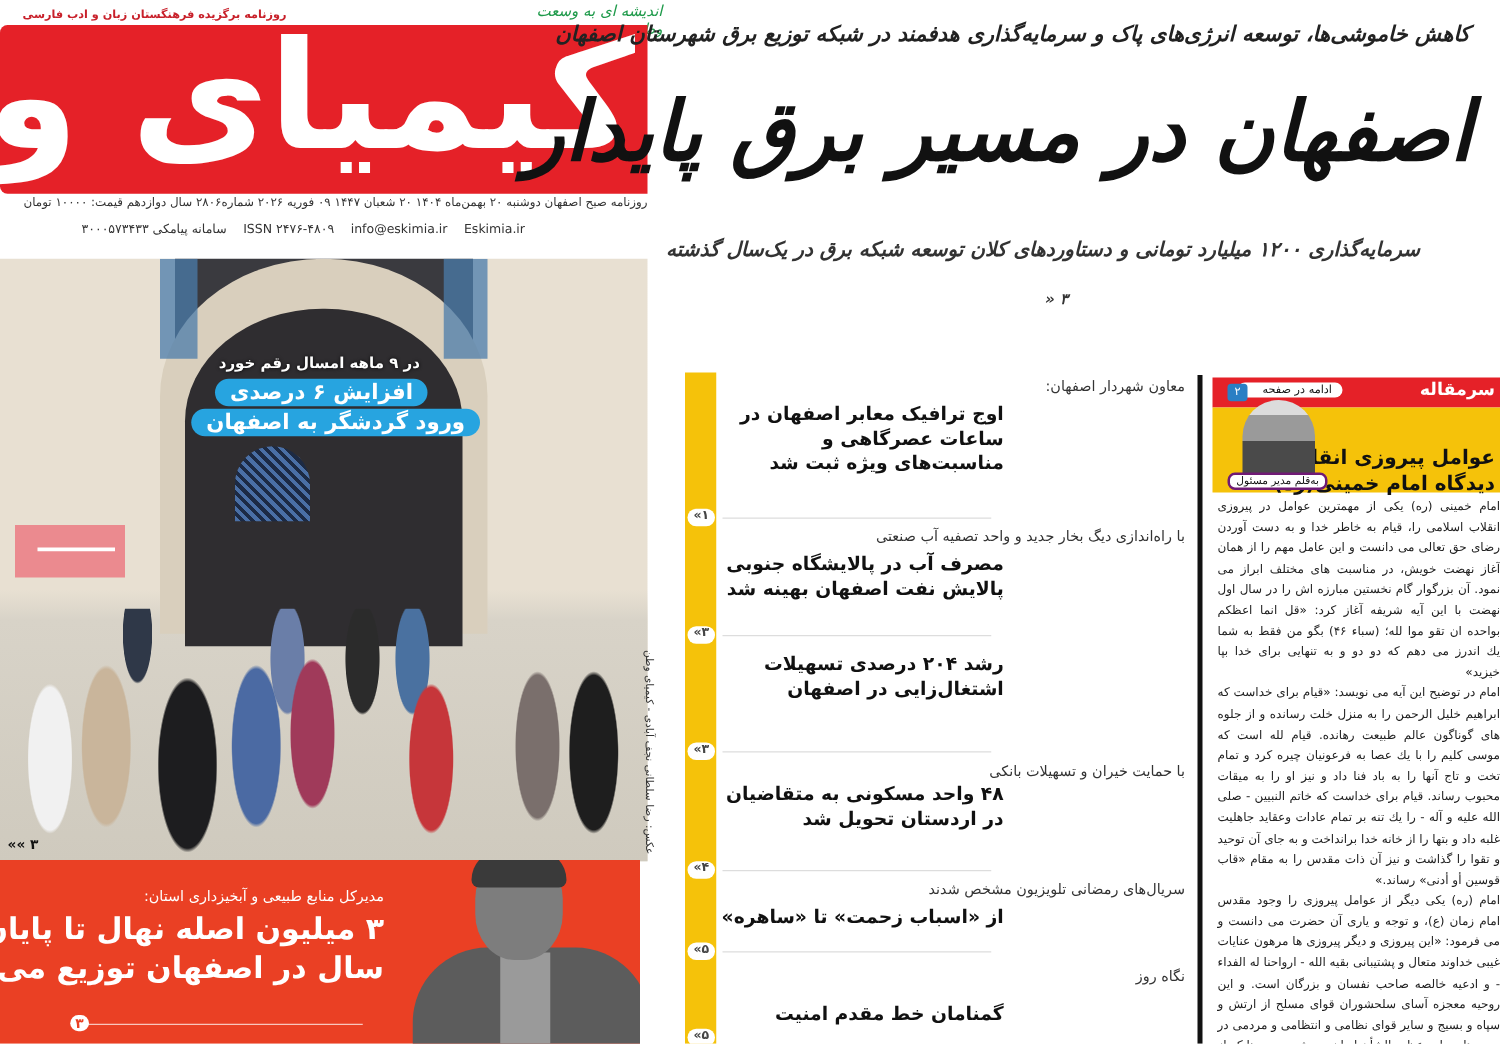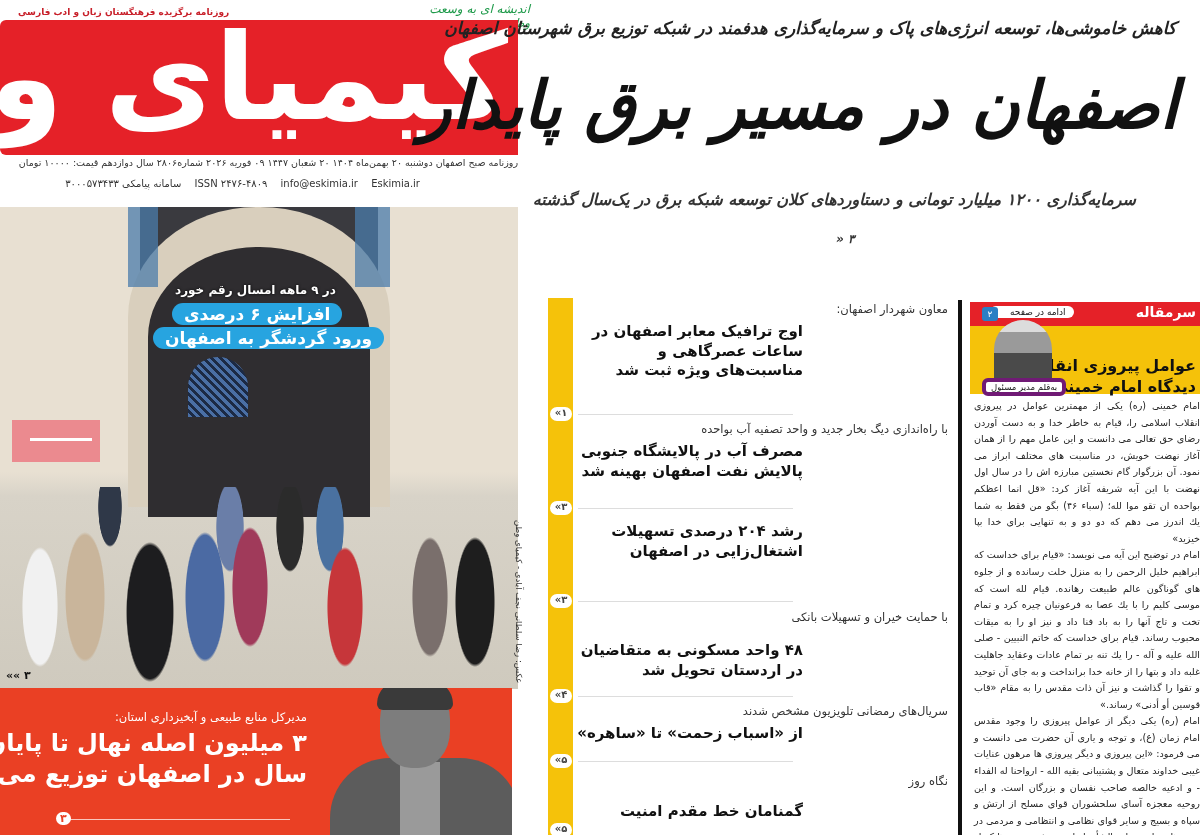--- a/index.html
+++ b/index.html
@@ -81,21 +81,21 @@
 
   
   .editorial { position: absolute; left: 958px; top: 300px; width: 242px; height: 535px; border-left: 4px solid #111; }
   .ed-head { position: absolute; left: 8px; top: 2px; width: 234px; height: 24px; background: #e52128; }
   .ed-label { position: absolute; right: 8px; top: 2px; font-size: 14px; font-weight: bold; color: #fff; }
   .ed-cont { position: absolute; left: 20px; top: 4px; font-size: 9px; color: #111; background: #fff; border-radius: 10px; padding: 1px 8px 1px 20px; }
   .ed-cont-arrow { position: absolute; left: 12px; top: 5px; width: 16px; height: 14px; background: #2a7fc4; border-radius: 3px; color: #fff; font-size: 9px; text-align: center; line-height: 14px; }
   .ed-yellow { position: absolute; left: 8px; top: 26px; width: 234px; height: 68px; background: #f5c20a; }
   .ed-title { position: absolute; right: 8px; top: 30px; font-size: 16px; font-weight: bold; color: #111; line-height: 1.3; text-align: right; white-space: nowrap; }
   .ed-photo { position: absolute; left: 32px; top: 20px; width: 58px; height: 60px; background: linear-gradient(180deg, #dcdcdc 0 20%, #9a9a9a 20% 55%, #4a4a4a 55%); border-radius: 30px 30px 0 0; }
-  .ed-byline { position: absolute; left: 20px; top: 78px; font-size: 8.5px; color: #111; background: #fff; border: 4px solid #701a75; border-radius: 6px; padding: 0 5px; white-space: nowrap; }
+  .ed-byline { position: absolute; left: 20px; top: 78px; font-size: 8.5px; color: #111; background: #fff; border: 2px solid #701a75; border-radius: 6px; padding: 0 5px; white-space: nowrap; }
   .ed-body { position: absolute; left: 12px; top: 98px; width: 226px; font-size: 9.6px; line-height: 16.6px; text-align: justify; color: #222; }
   .ed-body p { margin: 0; }
 </style>
 </head>
 <body>
 
 <div class="masthead">
   <div class="slogan">اندیشه ای به وسعت وطن</div>
   <div class="tagline">روزنامه برگزیده فرهنگستان زبان و ادب فارسی</div>
   <div class="logo-box">
@@ -154,35 +154,35 @@
   <div class="ybar"></div>
 
   <div class="news-item" style="top:4px">
     <div class="news-kicker">معاون شهردار اصفهان:</div>
     <div class="news-title">اوج ترافیک معابر اصفهان در ساعات عصرگاهی و مناسبت‌های ویژه ثبت شد</div>
   </div>
   <div class="news-rule" style="top:116px"></div>
   <div class="news-page" style="top:109px">«۱</div>
 
   <div class="news-item" style="top:124px">
-    <div class="news-kicker">با راه‌اندازی دیگ بخار جدید و واحد تصفیه آب بواحده</div>
+    <div class="news-kicker">با راه‌اندازی دیگ بخار جدید و واحد تصفیه آب صنعتی</div>
     <div class="news-title">مصرف آب در پالایشگاه جنوبی پالایش نفت اصفهان بهینه شد</div>
   </div>
   <div class="news-rule" style="top:210px"></div>
   <div class="news-page" style="top:203px">«۳</div>
 
   <div class="news-item" style="top:218px">
     <div class="news-title">رشد ۲۰۴ درصدی تسهیلات اشتغال‌زایی در اصفهان</div>
   </div>
   <div class="news-rule" style="top:303px"></div>
   <div class="news-page" style="top:296px">«۳</div>
 
   <div class="news-item" style="top:312px">
     <div class="news-kicker">با حمایت خیران و تسهیلات بانکی</div>
-    <div class="news-title" style="margin-top:17px">۴۸ واحد مسکونی به متقاضیان در اردستان تحویل شد</div>
+    <div class="news-title" style="margin-top:2px">۴۸ واحد مسکونی به متقاضیان در اردستان تحویل شد</div>
   </div>
   <div class="news-rule" style="top:398px"></div>
   <div class="news-page" style="top:391px">«۴</div>
 
   <div class="news-item" style="top:406px">
     <div class="news-kicker">سریال‌های رمضانی تلویزیون مشخص شدند</div>
     <div class="news-title">از «اسباب زحمت» تا «ساهره»</div>
   </div>
   <div class="news-rule" style="top:463px"></div>
   <div class="news-page" style="top:456px">«۵</div>

